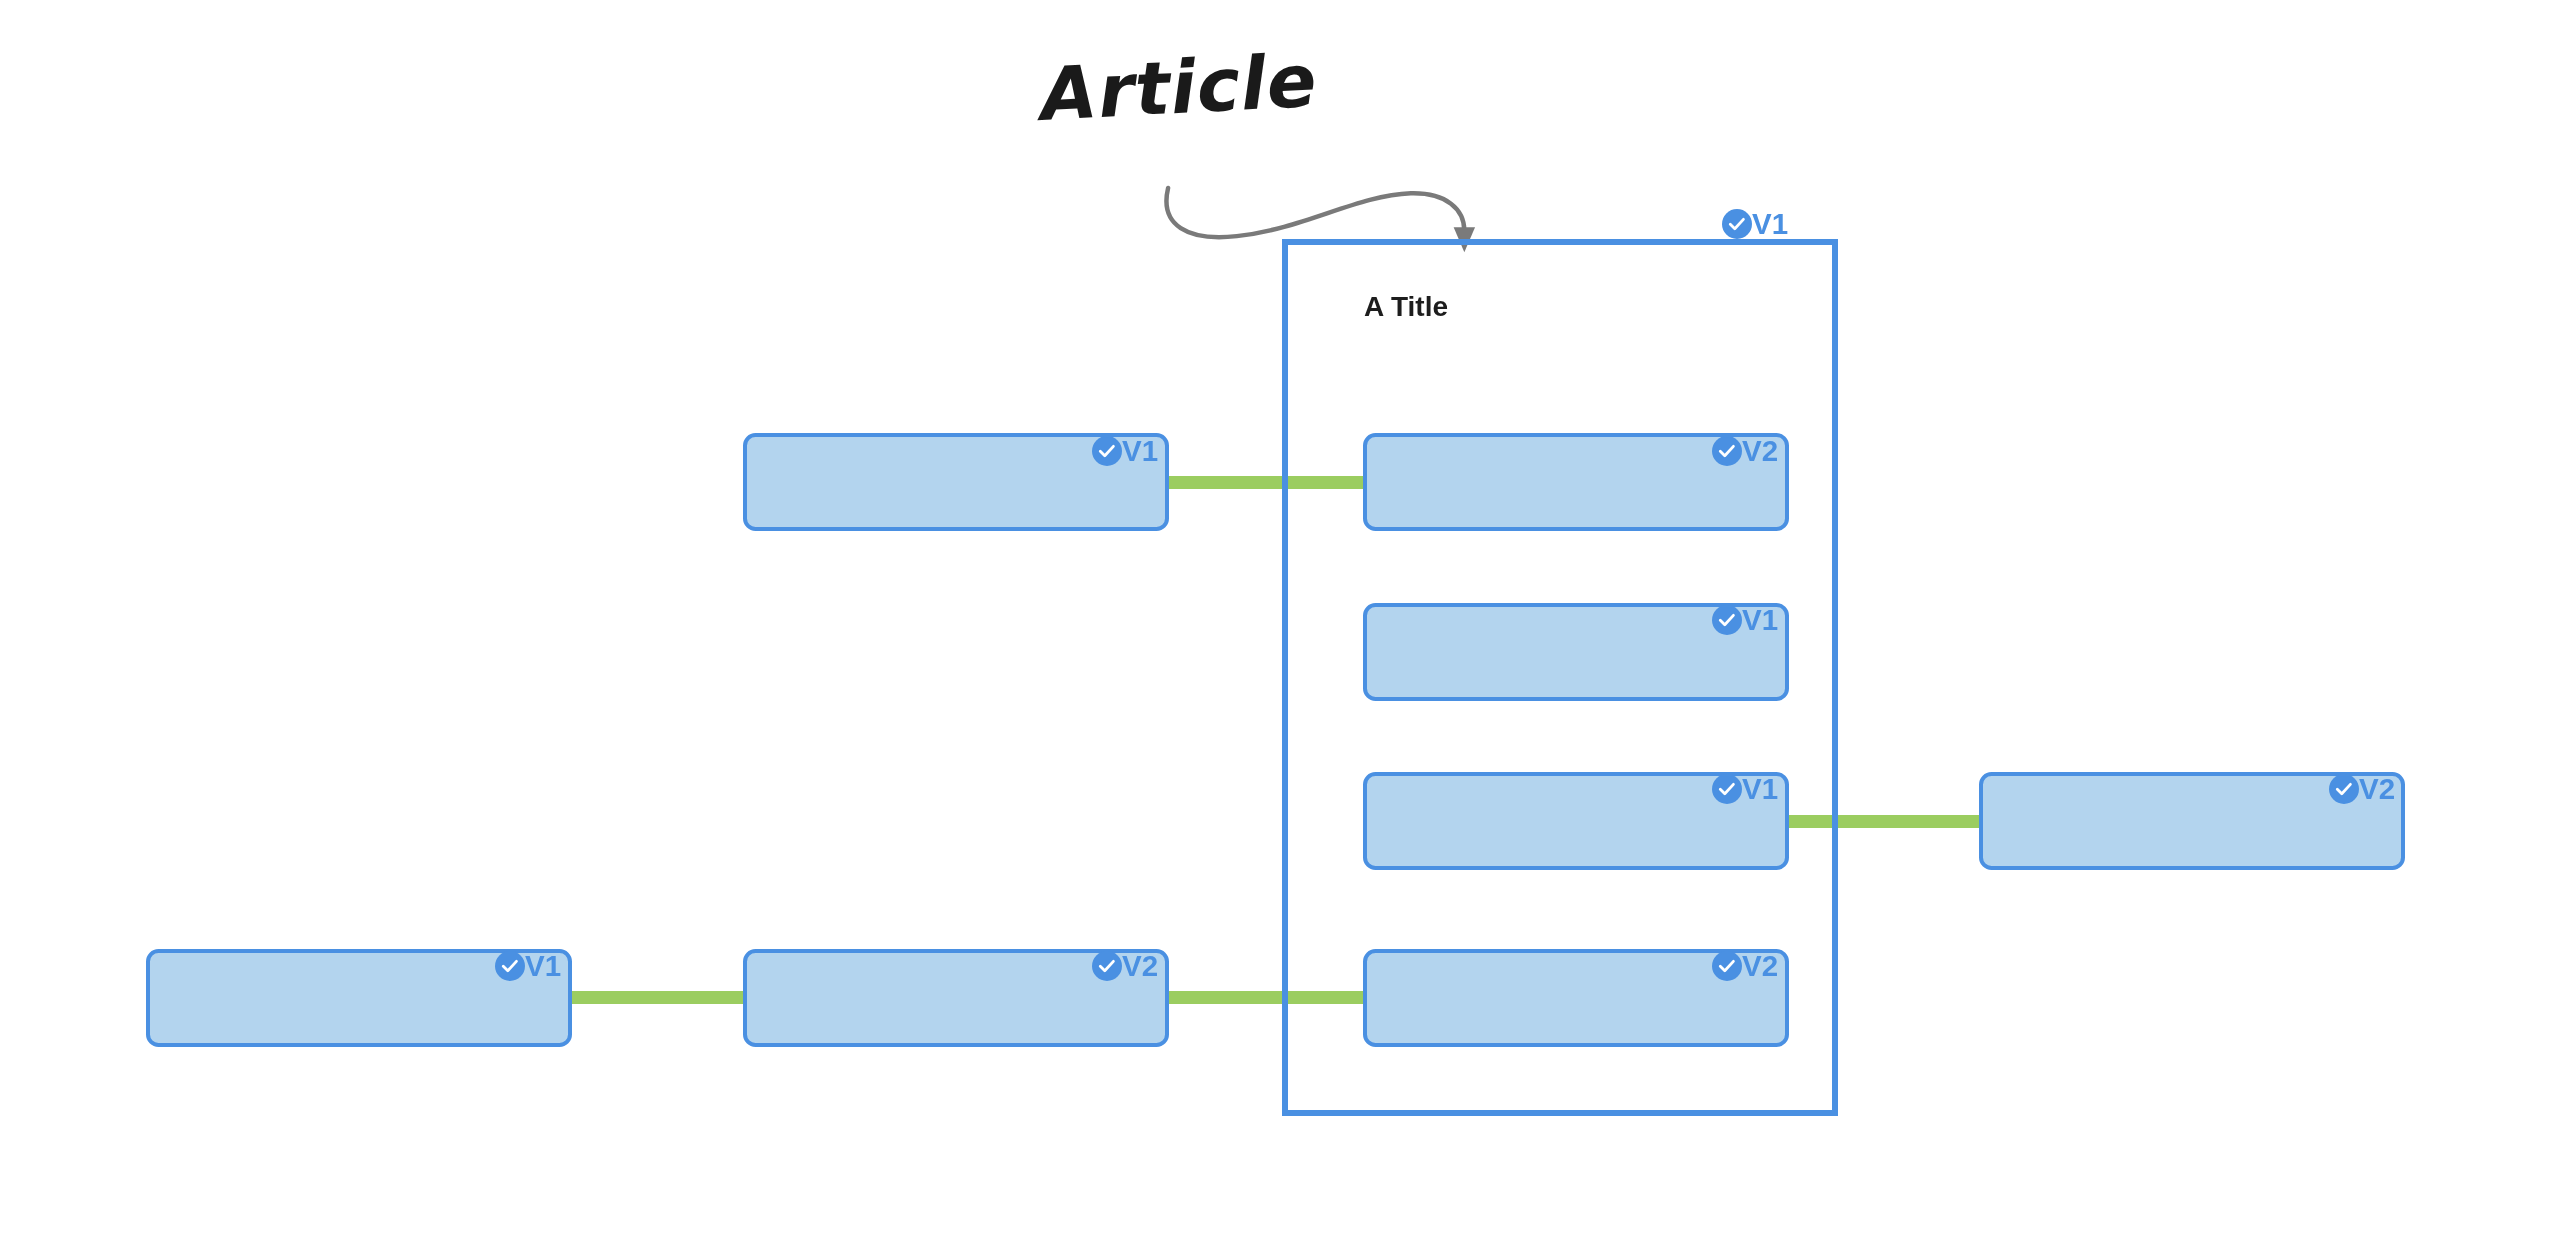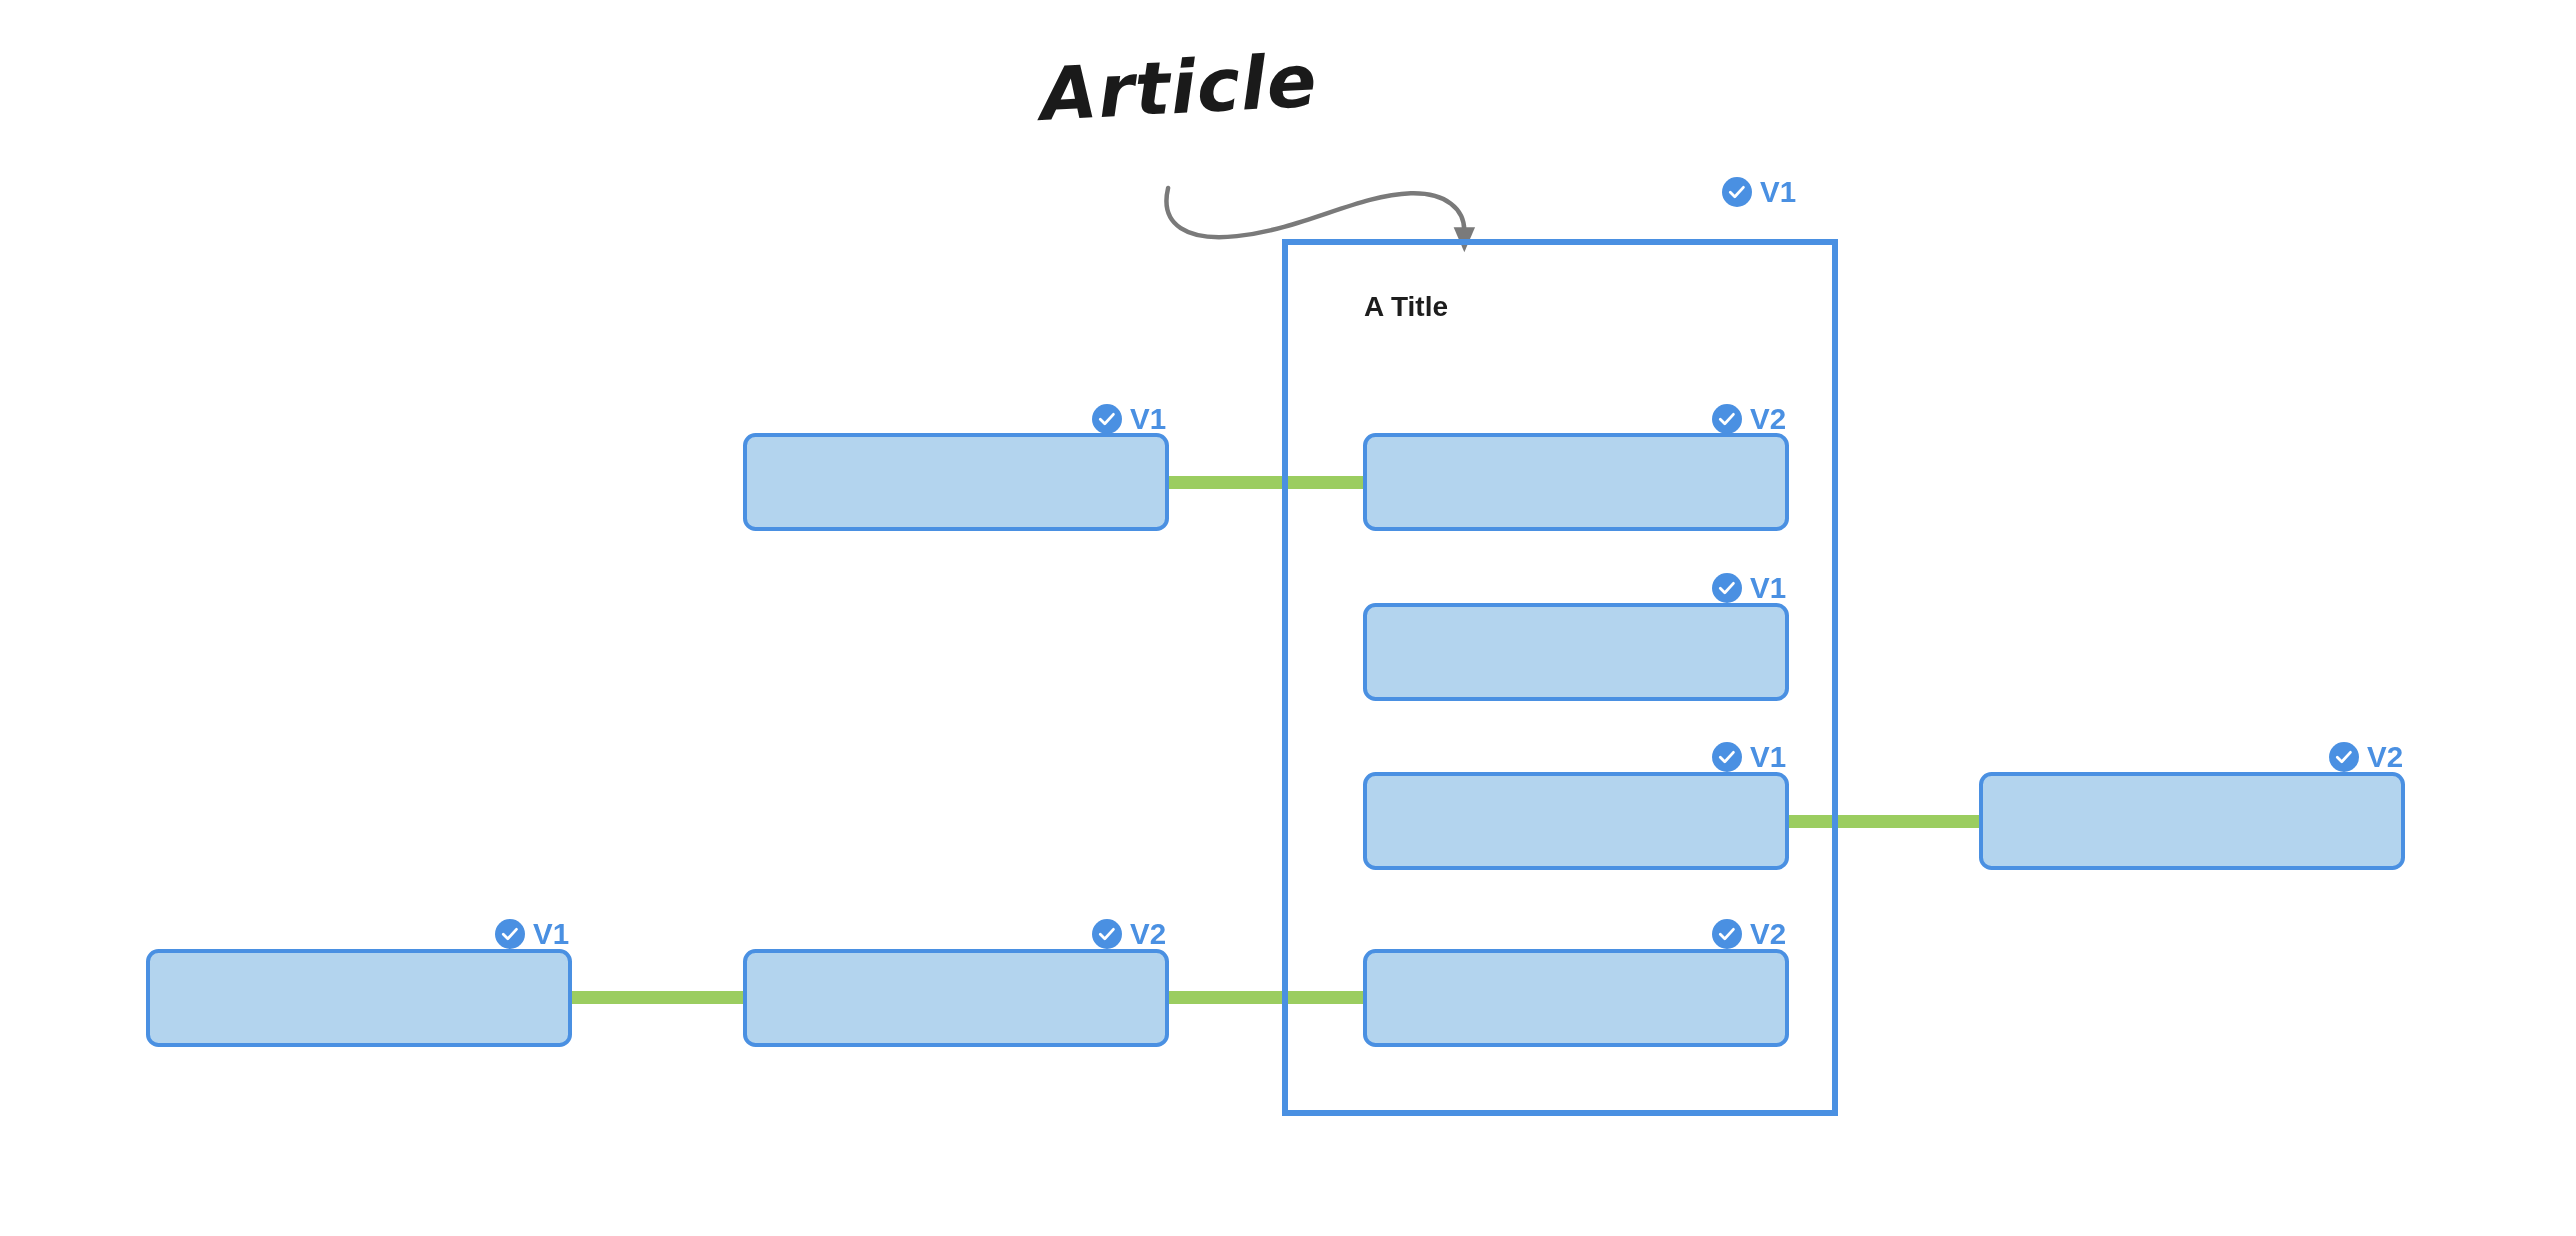--- a/index.html
+++ b/index.html
@@ -91,22 +91,22 @@
     background: #B3D4EE;
     border: 4.5px solid #4A90E2;
     border-radius: 12.5px;
     box-sizing: border-box;
   }
 
   
   .badge {
     position: absolute;
     display: flex;
-    gap: 8px;
     white-space: nowrap;
+    margin-top: 32px;
   }
   .badge-icon {
     width: 30px;
     height: 30px;
     border-radius: 50%;
     background: #4A90E2;
     display: flex;
     align-items: center;
     justify-content: center;
     flex: 0 0 auto;

